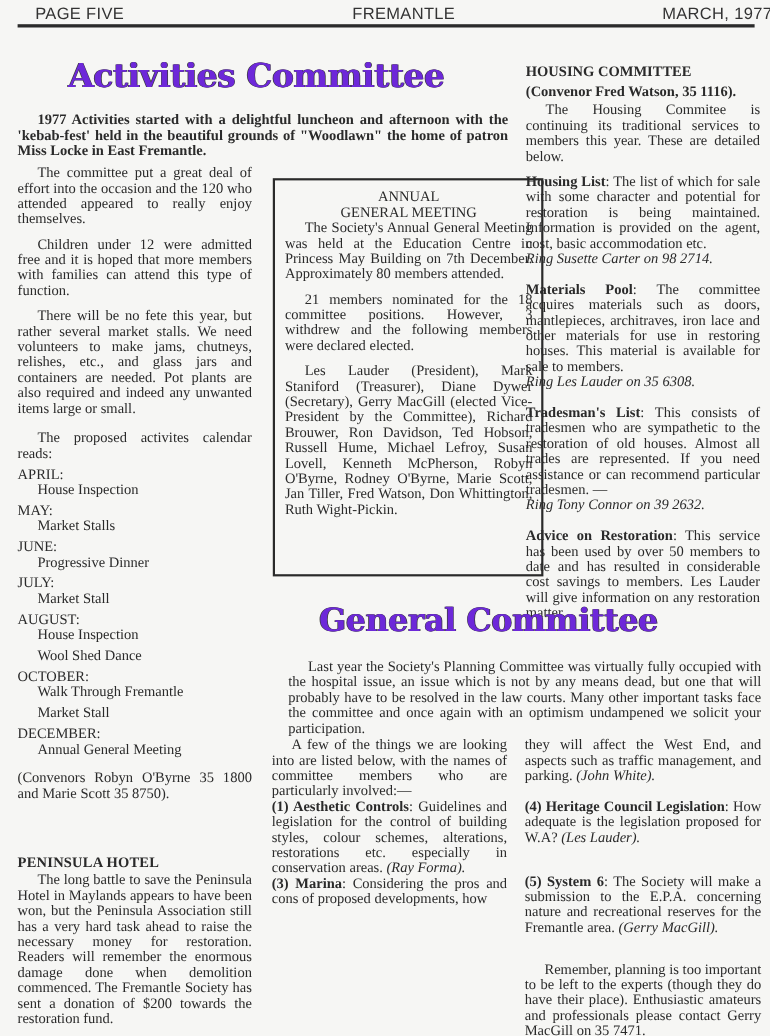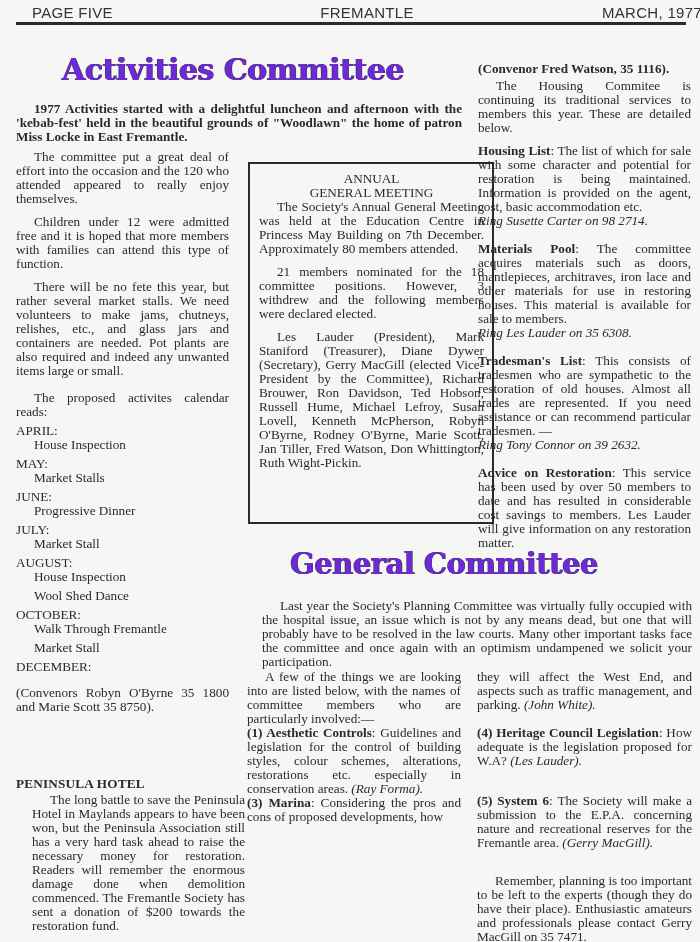--- a/index.html
+++ b/index.html
@@ -37,21 +37,21 @@
   .cal li { margin-top: 5px; }
   .cal .m { display: block; }
   .cal .e { display: block; padding-left: 18px; }
   .box {
     position: absolute; top: 162px; left: 248px; width: 246px; height: 362px;
     border: 2px solid #2a2a2a; box-sizing: border-box; padding: 8px 8px 0 9px;
   }
   .box .t { text-align: center; font-size: 13.2px; line-height: 14px; }
   .box .txt { position: static; }
   .pen-h { position: absolute; top: 776px; left: 16px; font-size: 13.2px; font-weight: bold; letter-spacing: 0.2px; }
-  .pen { top: 793px; left: 32px; width: 213px; }
+  .pen { top: 793px; left: 16px; width: 213px; }
   .col3 { top: 58px; left: 478px; width: 213px; }
   .plan-intro { top: 599px; left: 262px; width: 430px; font-weight: normal; }
   .pcol1 { top: 670px; left: 247px; width: 214px; }
   .pcol2 { top: 670px; left: 477px; width: 215px; }
   .sec { margin-top: 10px; }
 </style>
 </head>
 <body>
 
 <div class="hdr">
@@ -97,20 +97,21 @@
       </li>
     <li>
         <span class="m">OCTOBER:</span>
         <span class="e">Walk Through Fremantle</span>
       </li>
     <li>
         <span class="e">Market Stall</span>
       </li>
     <li>
         <span class="m">DECEMBER:</span>
+        <span class="e">Annual General Meeting</span>
       </li>
   </ul>
   <p class="gap noind" style="margin-top:12px">(Convenors Robyn O'Byrne 35 1800 and Marie Scott 35 8750).</p>
 </div>
 
 <div class="box">
   <div class="t">ANNUAL</div>
   <div class="t">GENERAL MEETING</div>
   <div class="txt">
     <p>The Society's Annual General Meeting was held at the Education Centre in Princess May Building on 7th December. Approximately 80 members attended.</p>
@@ -118,20 +119,21 @@
     <p class="gap">Les Lauder (President), Mark Staniford (Treasurer), Diane Dywer (Secretary), Gerry MacGill (elected Vice-President by the Committee), Richard Brouwer, Ron Davidson, Ted Hobson, Russell Hume, Michael Lefroy, Susan Lovell, Kenneth McPherson, Robyn O'Byrne, Rodney O'Byrne, Marie Scott, Jan Tiller, Fred Watson, Don Whittington, Ruth Wight-Pickin.</p>
   </div>
 </div>
 
 <div class="pen-h">PENINSULA HOTEL</div>
 <div class="txt pen">
     <p>The long battle to save the Peninsula Hotel in Maylands appears to have been won, but the Peninsula Association still has a very hard task ahead to raise the necessary money for restoration. Readers will remember the enormous damage done when demolition commenced. The Fremantle Society has sent a donation of $200 towards the restoration fund.</p>
   </div>
 
 <div class="txt col3">
+  <p class="noind b">HOUSING COMMITTEE</p>
   <p class="noind b" style="margin-top:4px">(Convenor Fred Watson, 35 1116).</p>
   <p style="margin-top:3px">The Housing Commitee is continuing its traditional services to members this year. These are detailed below.</p>
   <p class="noind gap"><span class="b">Housing List</span><span>: The list of which for sale with some character and potential for restoration is being maintained. Information is provided on the agent, cost, basic accommodation etc.</span><br><span class="i">Ring Susette Carter on 98 2714.</span></p>
   <p class="noind" style="margin-top:14px"><span class="b">Materials Pool</span><span>: The committee acquires materials such as doors, mantlepieces, architraves, iron lace and other materials for use in restoring houses. This material is available for sale to members.</span><br><span class="i">Ring Les Lauder on 35 6308.</span></p>
   <p class="noind" style="margin-top:14px"><span class="b">Tradesman's List</span><span>: This consists of tradesmen who are sympathetic to the restoration of old houses. Almost all trades are represented. If you need assistance or can recommend particular tradesmen. —</span><br><span class="i">Ring Tony Connor on 39 2632.</span></p>
   <p class="noind" style="margin-top:14px"><span class="b">Advice on Restoration</span><span>: This service has been used by over 50 members to date and has resulted in considerable cost savings to members. Les Lauder will give information on any restoration matter.</span></p>
 </div>
 
 <div class="headline h-plan">General Committee</div>
 <div class="txt plan-intro">

